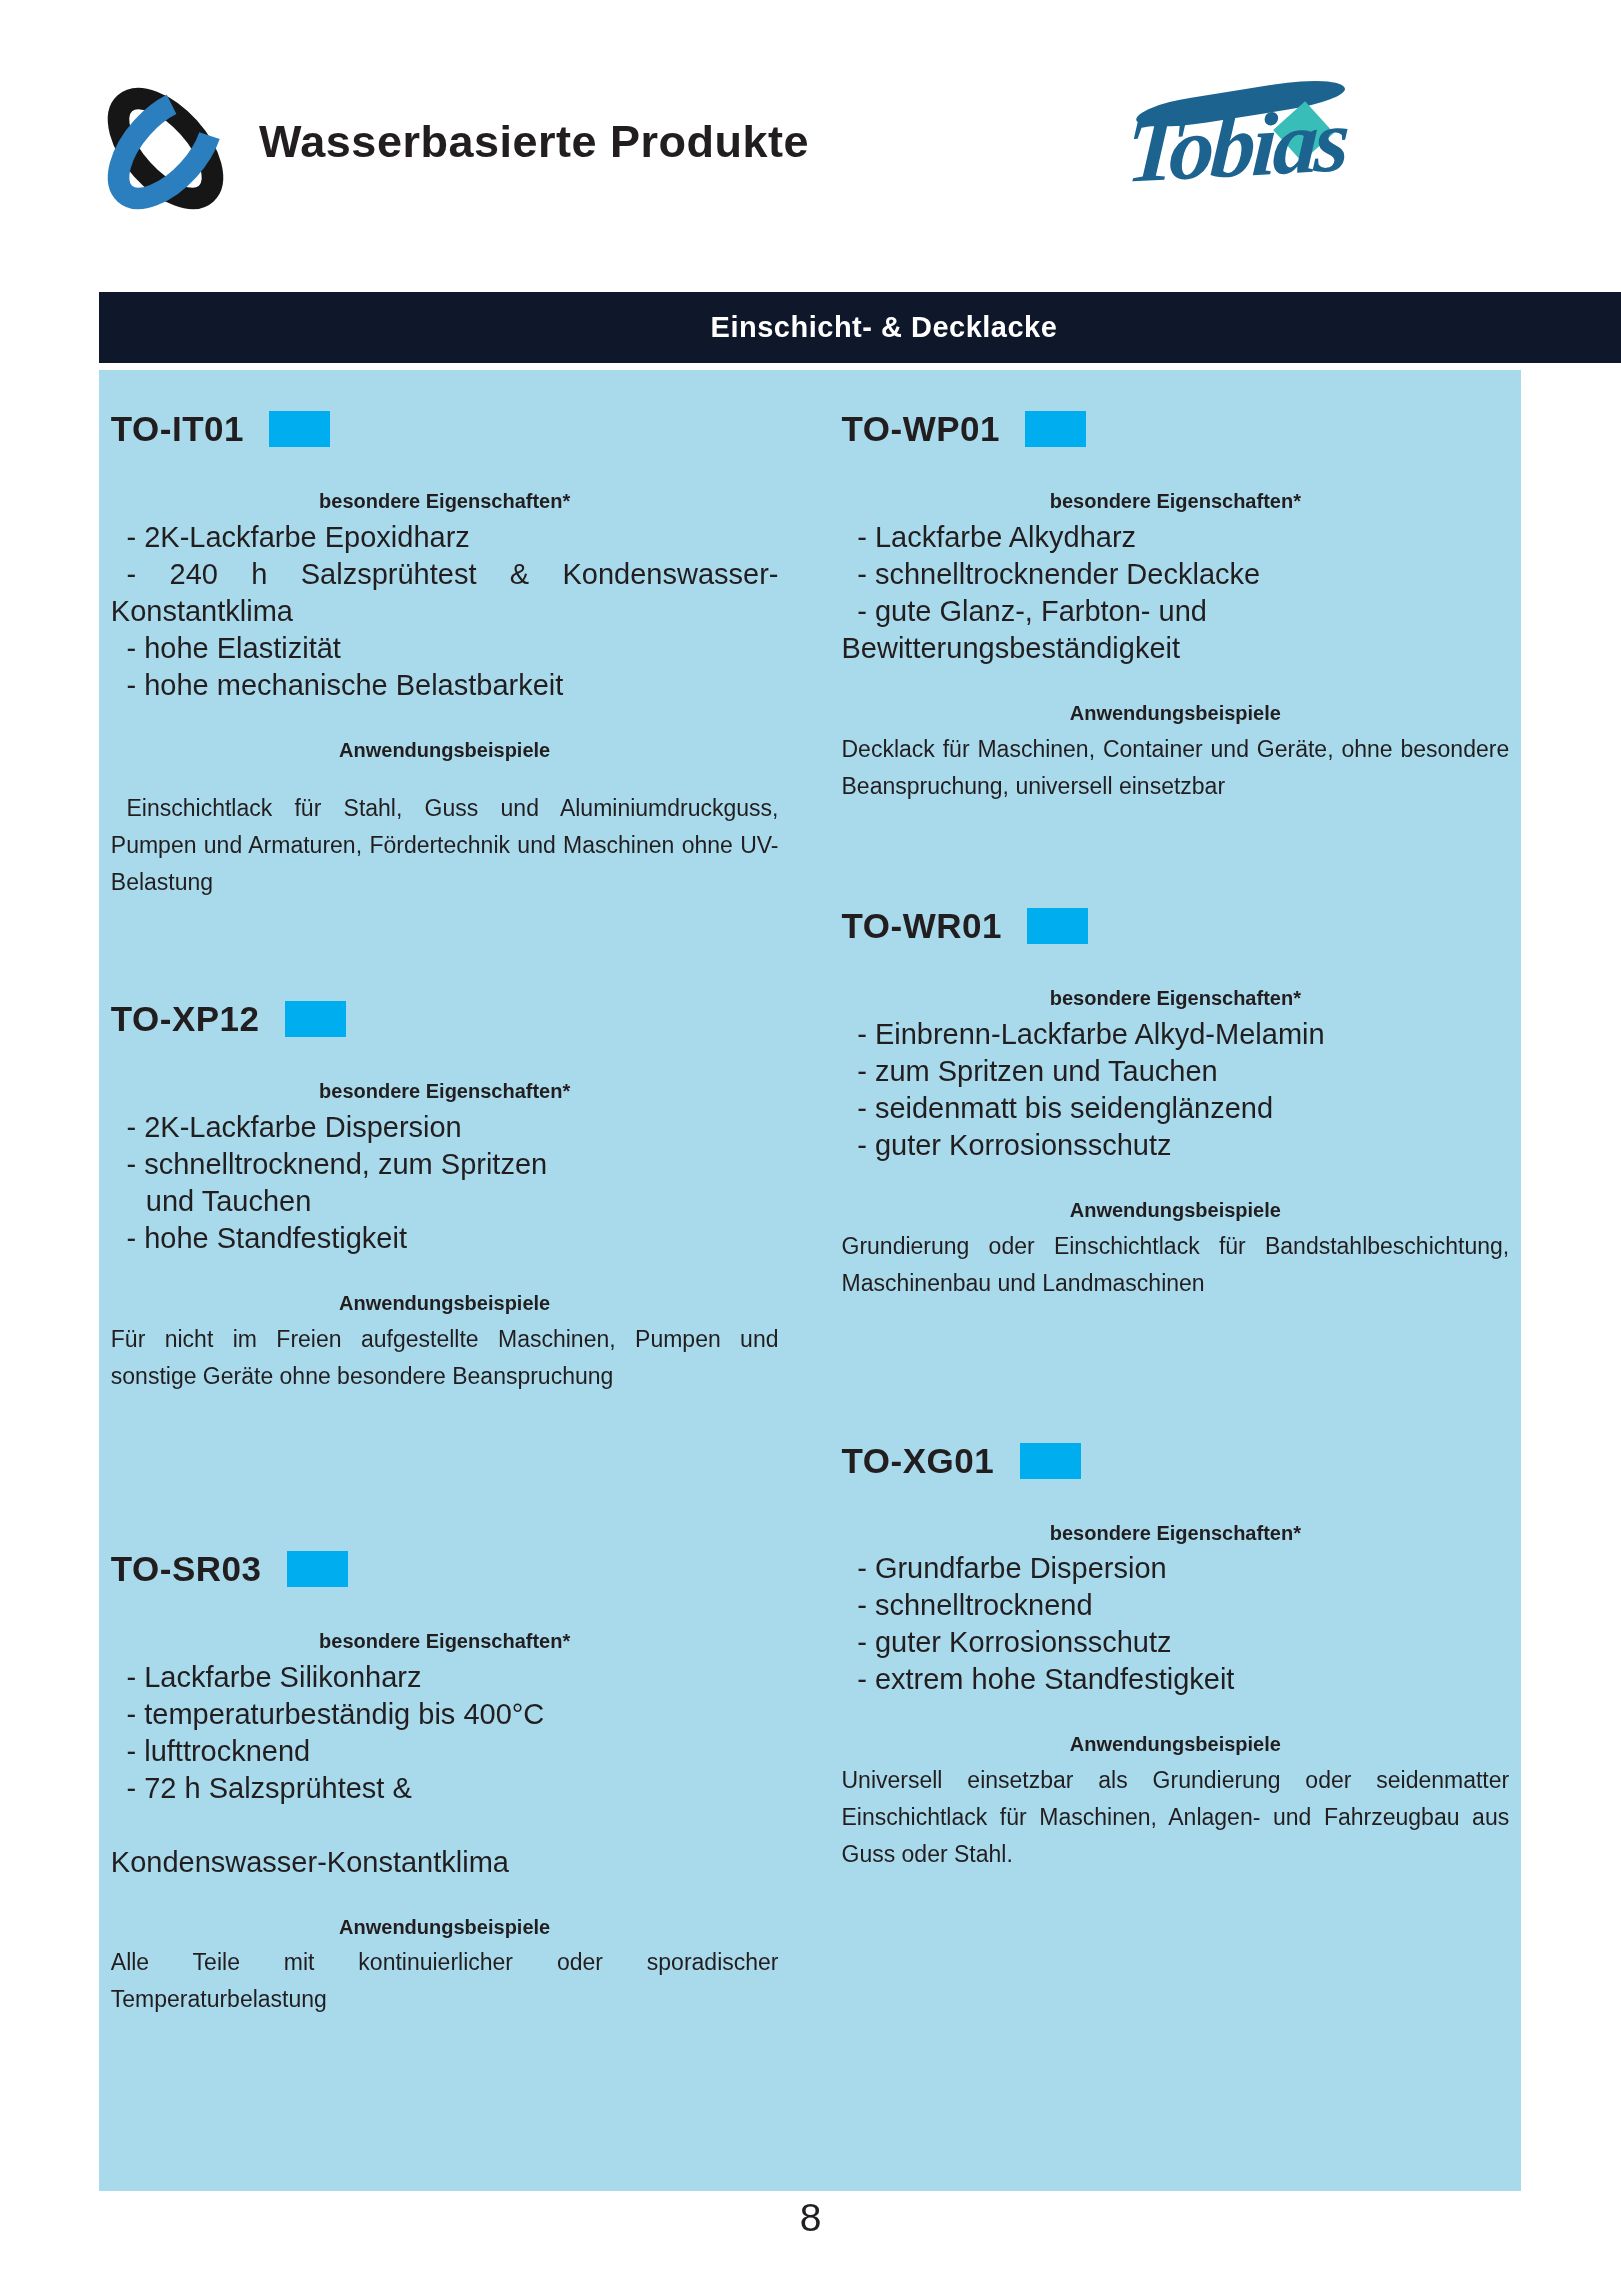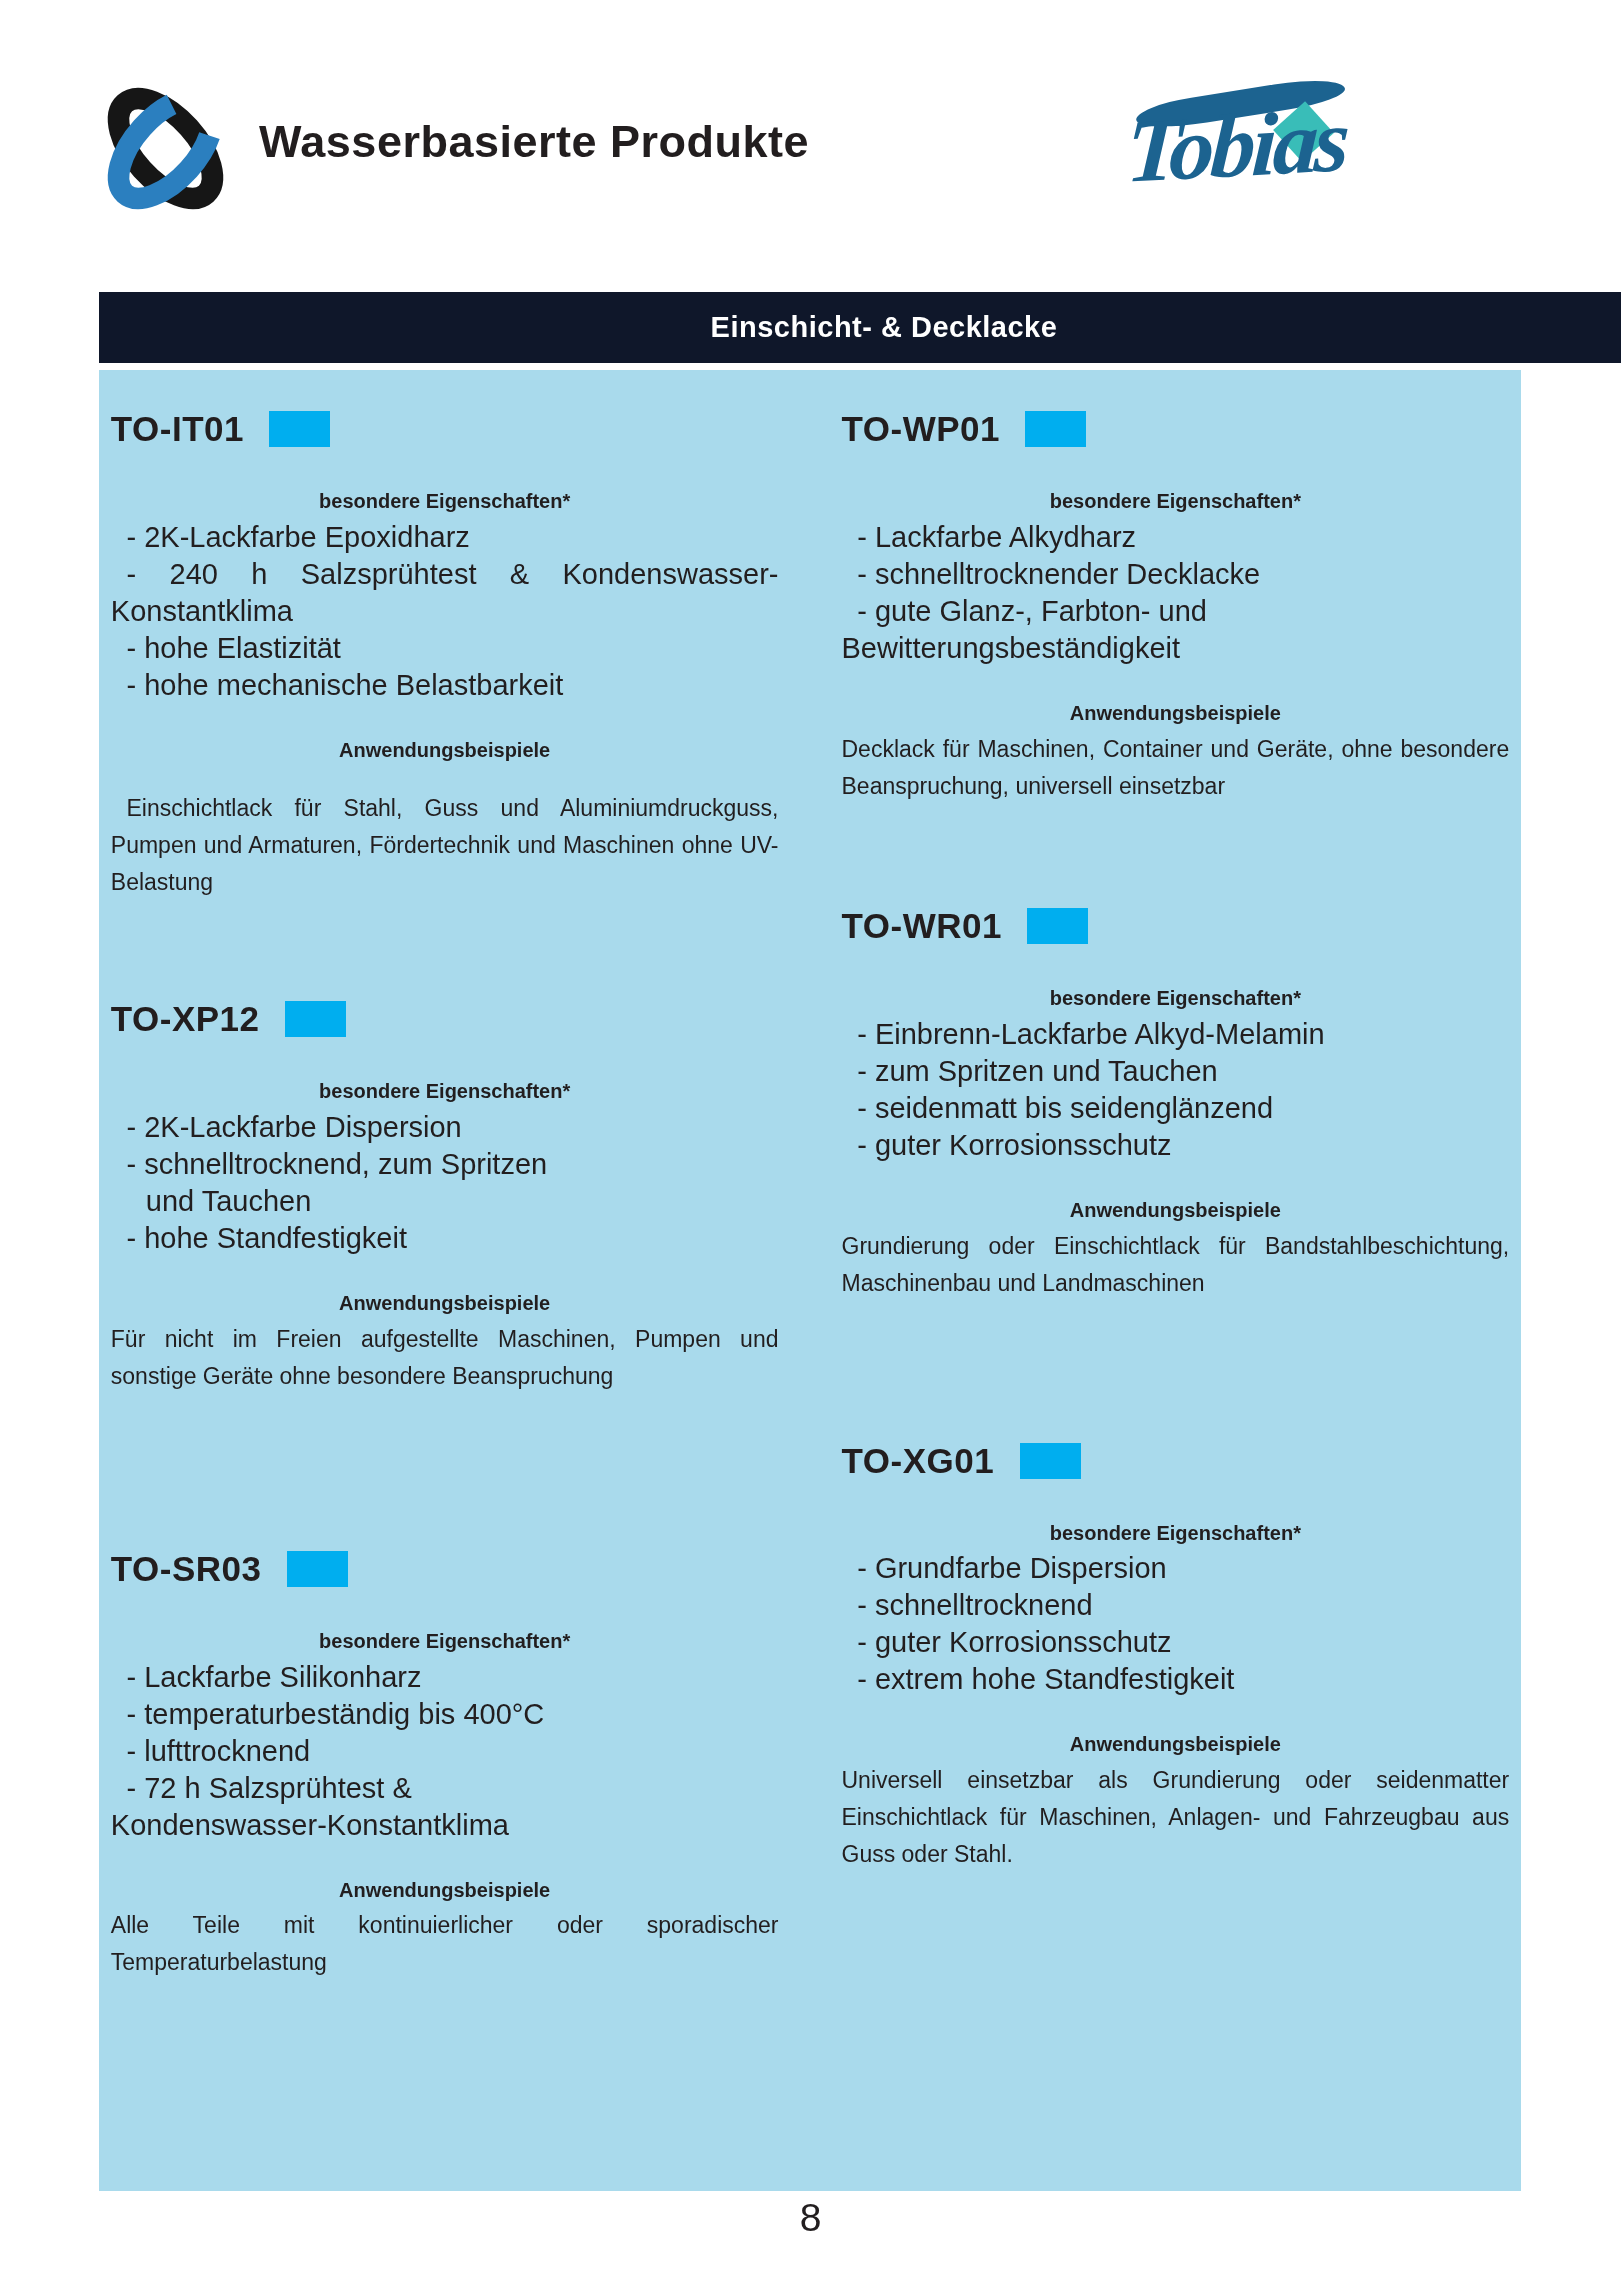--- a/index.html
+++ b/index.html
@@ -65,21 +65,21 @@
   }
   .apps-head { margin-top:35px; }
 
   ul.props { margin:0; padding:0; list-style:none; }
   ul.props li {
     font-size:29px; line-height:37px; text-indent:15.7px;
     hyphens:manual; -webkit-hyphens:manual;
   }
   ul.props li.justify { text-align:justify; }
   ul.props li.cont-indent { text-indent:35px; }
-  ul.props li.cont-flush { text-indent:0; }
+  ul.props li.cont-flush { text-indent:0;margin-top:37px; }
 
   .app {
     margin:0; font-size:23px; line-height:37px; text-align:justify;
     hyphens:manual; -webkit-hyphens:manual;
   }
   .app.indent-first { text-indent:15.7px;margin-top:28px; }
 
   
   .page-num {
     position:absolute; top:2196px; left:0; width:100%;

